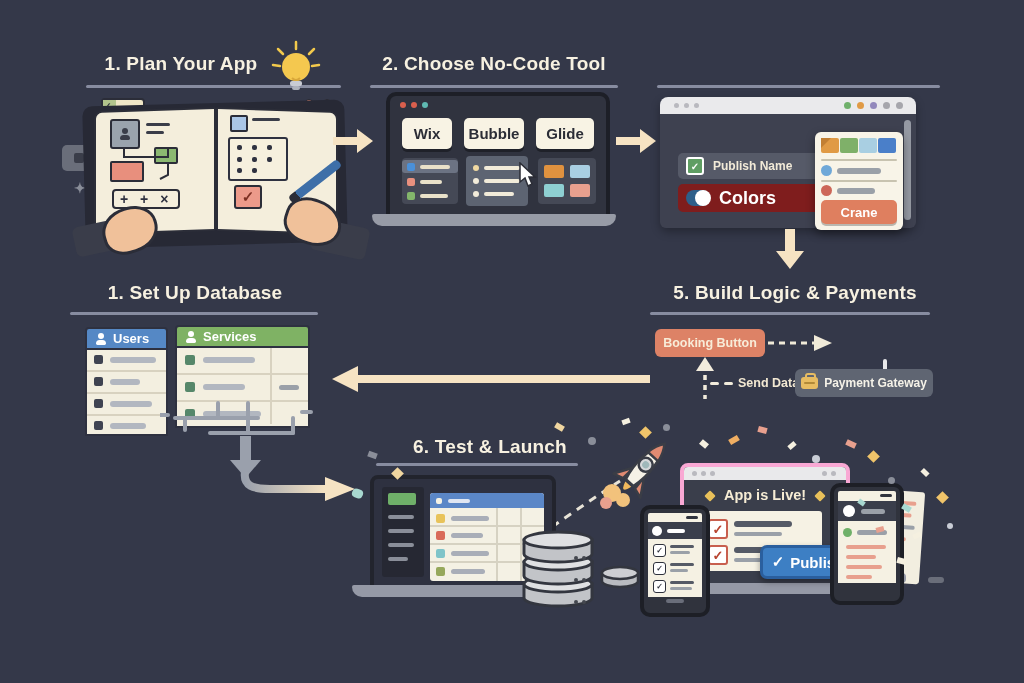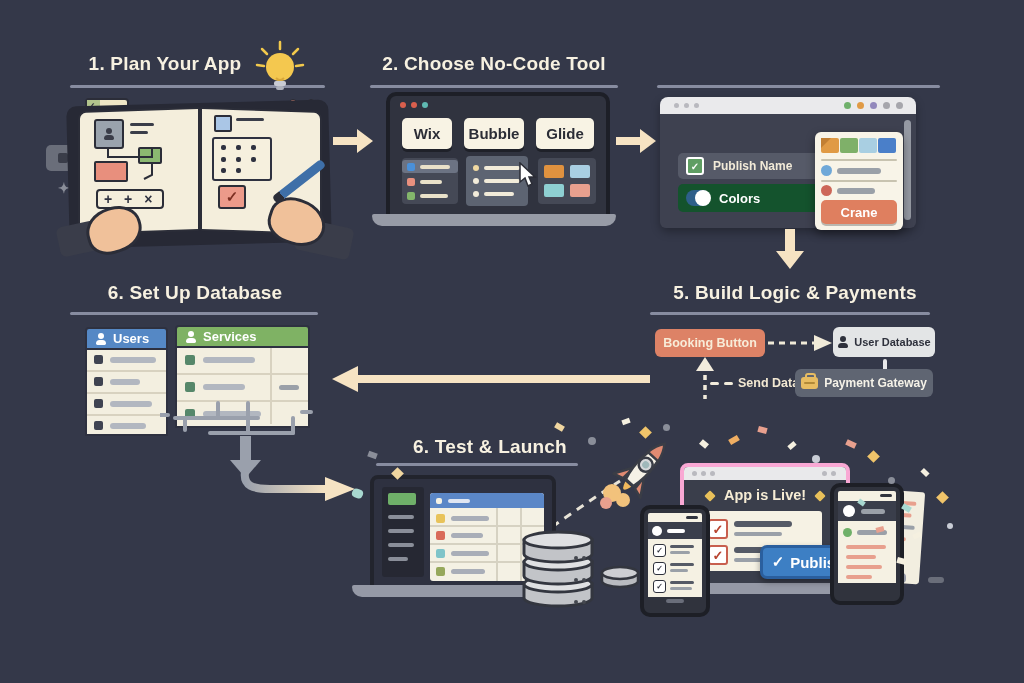--- a/index.html
+++ b/index.html
@@ -26,21 +26,21 @@
   .chk{position:absolute;background:#fff;border-radius:3px;display:flex;align-items:center;justify-content:center;font-weight:700}
   .check-icon::before{content:"✓"}
   .confetti{position:absolute}
   .flowline{stroke:#9aa0ac;stroke-width:4;fill:none;stroke-linecap:round}
 </style>
 </head>
 <body>
 
 <div class="canvas">
 
-  <div class="abs" style="left:40px;top:40px;width:320px;height:230px">
+  <div class="abs" style="left:56px;top:40px;width:320px;height:230px">
     <div class="sec-title" style="left:10px;top:13px;width:230px">1. Plan Your App</div>
     <div class="underline" style="left:30px;top:45px;width:255px"></div>
 
     <svg class="abs" style="left:212px;top:0px" width="56" height="62" viewBox="0 0 56 62">
       <g stroke="#f2c94c" stroke-width="2.5" stroke-linecap="round">
         <line x1="28" y1="2" x2="28" y2="9"></line>
           <line x1="10" y1="9" x2="15" y2="14"></line>
           <line x1="46" y1="9" x2="41" y2="14"></line>
         <line x1="5" y1="25" x2="12" y2="26"></line>
           <line x1="51" y1="25" x2="44" y2="26"></line>
@@ -183,21 +183,21 @@
         <div class="dot" style="left:210px;top:5px;width:7px;height:7px;background:#9288bc"></div>
         <div class="dot" style="left:223px;top:5px;width:7px;height:7px;background:#a6a6ac"></div>
         <div class="dot" style="left:236px;top:5px;width:7px;height:7px;background:#a6a6ac"></div>
       </div>
       <div class="abs" style="left:0;top:17px;width:256px;height:114px;background:#3e4150;border-radius:0 0 6px 6px"></div>
 
       <div class="c-row" style="left:18px;top:56px;width:134px;height:26px;background:#565a68;color:#f2ead8;font-size:12px">
         <div class="chk" style="position:relative;width:14px;height:14px;background:#5f9e63;border:2px solid #fff;color:#fff;font-size:10px">✓</div>
         <span>Publish Name</span>
       </div>
-      <div class="c-row" style="left:18px;top:87px;width:134px;height:28px;background:#14532d;color:#fff;font-size:13px">
+      <div class="c-row" style="left:18px;top:87px;width:134px;height:28px;background:#7f1d1d;color:#fff;font-size:18px">
         <div class="abs" style="position:relative;width:24px;height:16px;background:#2e5f8a;border-radius:8px;flex:0 0 auto">
           <div class="dot" style="left:9px;top:0px;width:16px;height:16px;background:#fff"></div>
         </div>
         <span>Colors</span>
       </div>
       <div class="bar" style="left:244px;top:23px;width:7px;height:100px;background:#9599a3;border-radius:4px"></div>
 
       <div class="abs" style="left:155px;top:35px;width:88px;height:98px;background:#f8f4e8;border-radius:6px;box-shadow:0 4px 10px rgba(0,0,0,.4)">
         <div class="sq" style="left:6px;top:6px;width:18px;height:15px;background:#e09a45">
           <div class="abs" style="left:0;top:0;width:0;height:0;border-left:10px solid #c27f33;border-bottom:10px solid transparent"></div>
@@ -214,21 +214,21 @@
         <button class="abs" style="left:6px;top:68px;width:76px;height:24px;background:#df7f5f;border:none;border-radius:5px;color:#fff;font-weight:700;font-size:13px;font-family:inherit;box-shadow:0 2px 0 rgba(0,0,0,.25)">Crane</button>
       </div>
     </div>
   </div>
 
   <svg class="abs" style="left:772px;top:229px" width="36" height="42" viewBox="0 0 36 42">
     <polygon points="13,0 23,0 23,22 32,22 18,40 4,22 13,22" fill="#f6e3c3"></polygon>
   </svg>
 
   <div class="abs" style="left:60px;top:278px;width:310px;height:235px">
-    <div class="sec-title" style="left:0;top:4px;width:270px">6. Set Up Database</div>
+    <div class="sec-title" style="left:0;top:4px;width:270px">1. Set Up Database</div>
     <div class="underline" style="left:10px;top:34px;width:248px"></div>
 
     <div class="tbl-h" style="left:25px;top:49px;width:83px;height:23px;background:#5588c5;color:#ffffff">
       <span class="person-icon"></span>
       <span>Users</span>
     </div>
     <div class="tbl-b" style="left:25px;top:72px;width:83px;height:86px">
       <div class="t-row" style="height:20px">
         <div class="sq" style="left:7px;top:5px;width:9px;height:9px;background:#3f4351"></div>
         <div class="bar" style="left:23px;top:7px;width:46px;height:6px;background:#b2b7c0"></div>
@@ -301,24 +301,20 @@
     <div class="sec-title" style="left:10px;top:4px;width:270px">5. Build Logic &amp; Payments</div>
     <div class="underline" style="left:0;top:34px;width:280px"></div>
 
     <button class="abs" style="left:5px;top:51px;width:110px;height:28px;background:#dd8266;border:none;border-radius:6px;color:#f8ecd8;font-weight:700;font-size:12.5px;font-family:inherit">Booking Button</button>
 
     <svg class="abs" style="left:118px;top:56px" width="66" height="18" viewBox="0 0 66 18">
       <line x1="0" y1="9" x2="46" y2="9" stroke="#f0ead8" stroke-width="3" stroke-dasharray="6,5"></line>
       <polygon points="46,1 64,9 46,17" fill="#f0ead8"></polygon>
     </svg>
 
-    <div class="abs" style="left:183px;top:49px;width:102px;height:30px;background:#e3e5e6;border-radius:6px;display:flex;align-items:center;justify-content:center;gap:5px;color:#2e313c;font-weight:700;font-size:11px">
-      <span class="person-icon"></span>
-      <span>User Database</span>
-    </div>
 
     <div class="bar" style="left:233px;top:81px;width:4px;height:12px;background:#e8e8ea;border-radius:2px"></div>
 
     <svg class="abs" style="left:45px;top:79px" width="20" height="44" viewBox="0 0 20 44">
       <polygon points="10,0 1,14 19,14" fill="#f2ecdc"></polygon>
       <line x1="10" y1="18" x2="10" y2="42" stroke="#f2ecdc" stroke-width="3.5" stroke-dasharray="5,5"></line>
     </svg>
 
     <div class="abs" style="left:60px;top:98px;display:flex;align-items:center;gap:5px">
       <div class="bar" style="position:relative;width:9px;height:3px;background:#f2ecdc"></div>

